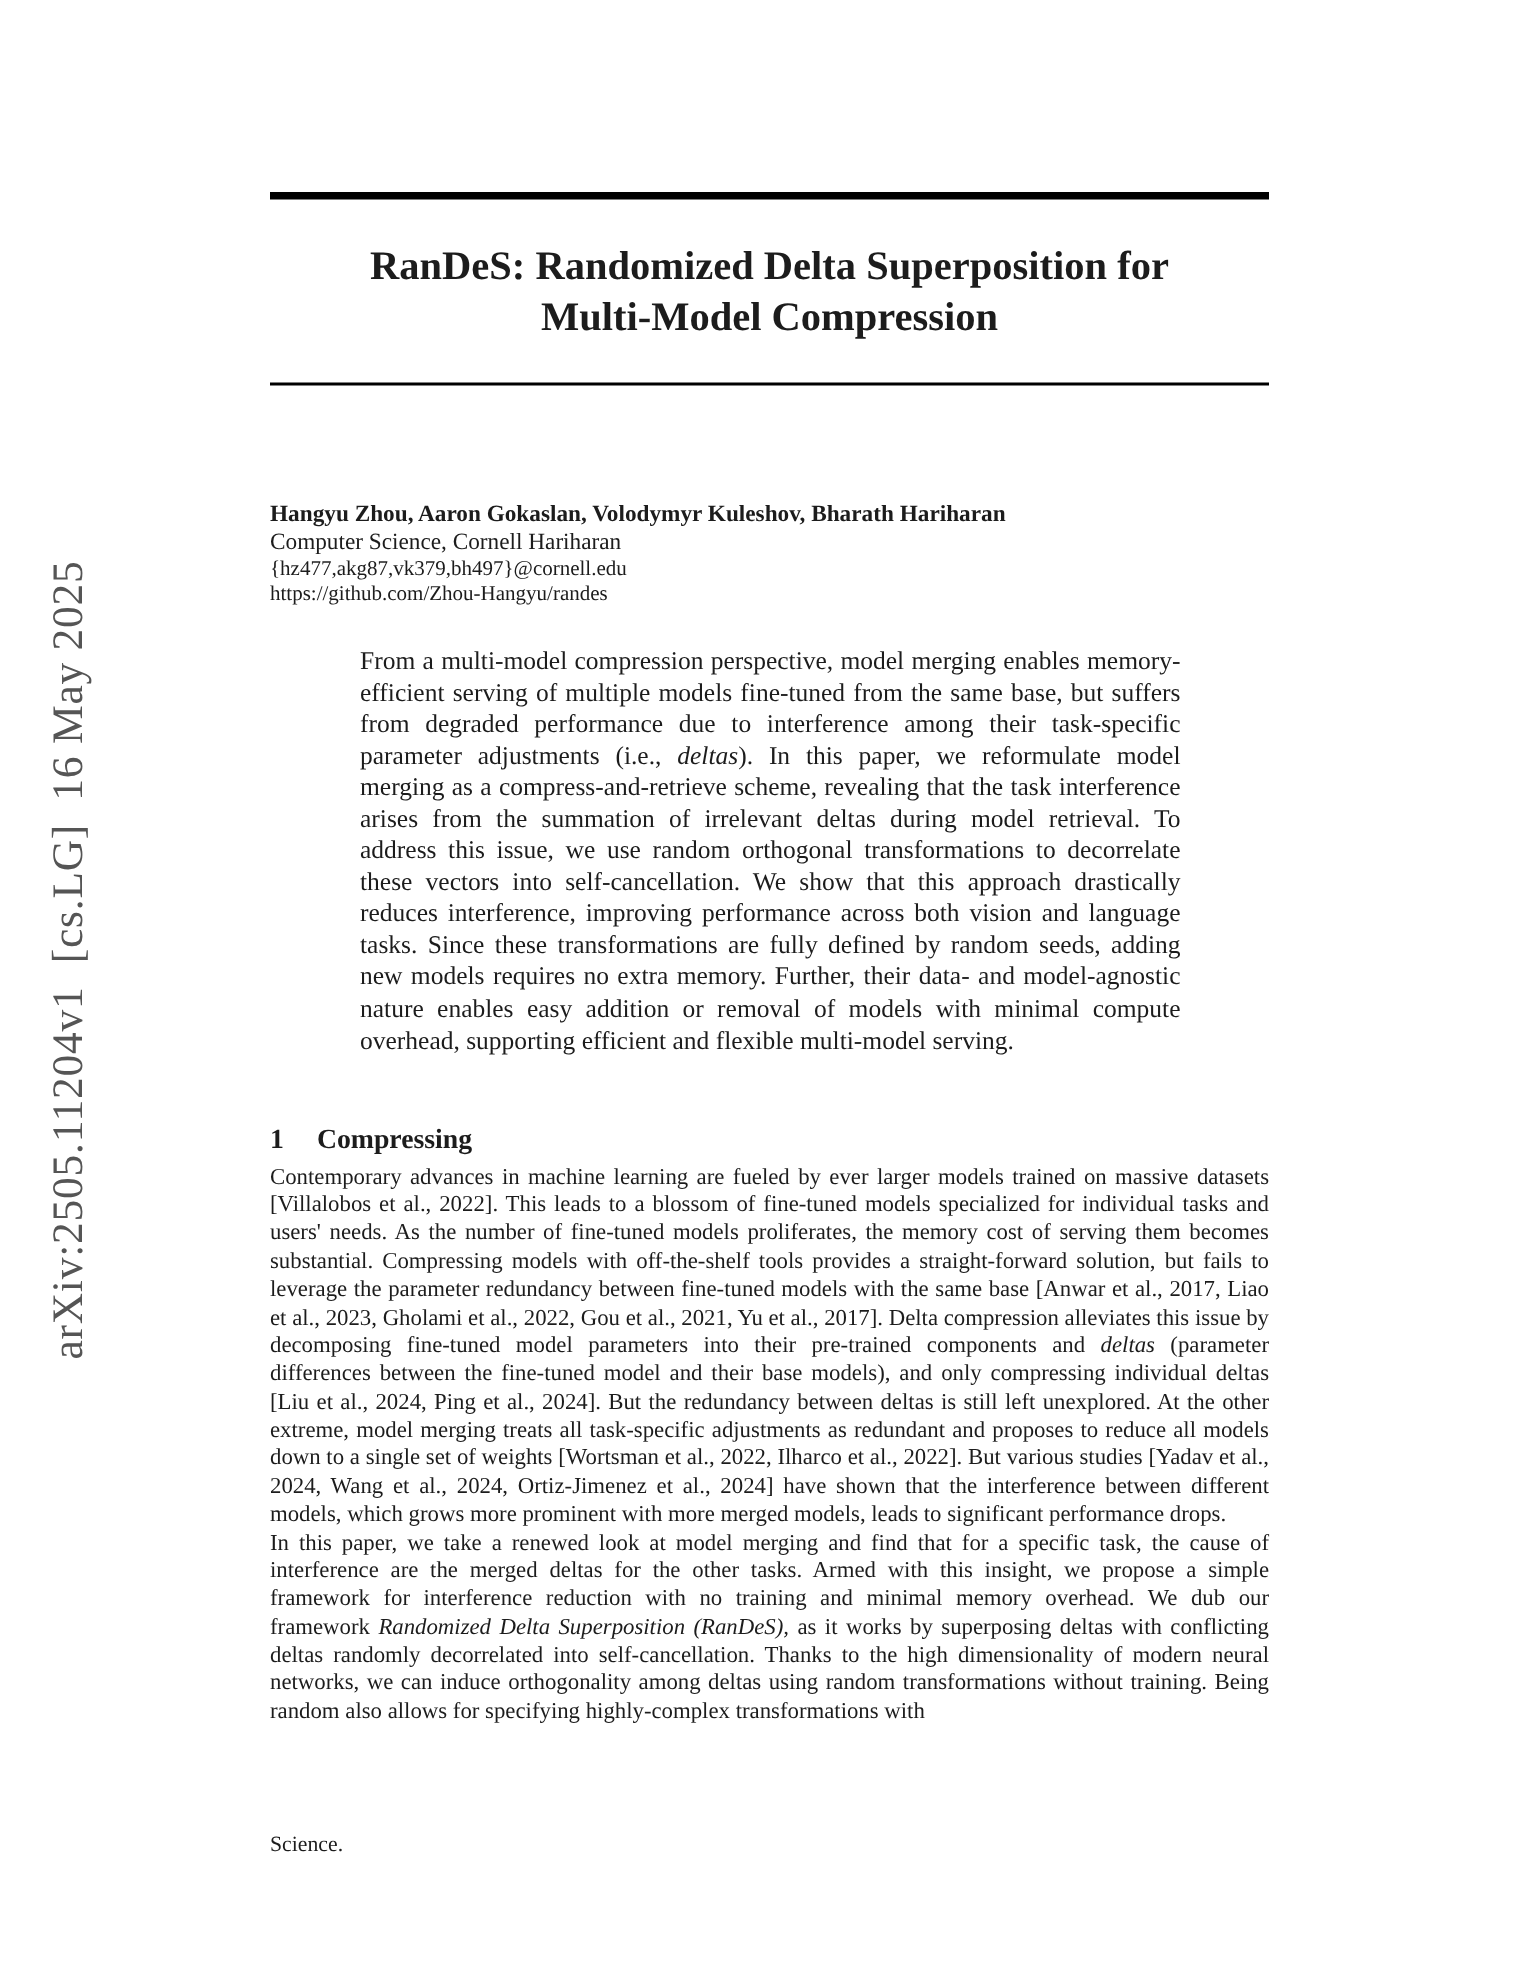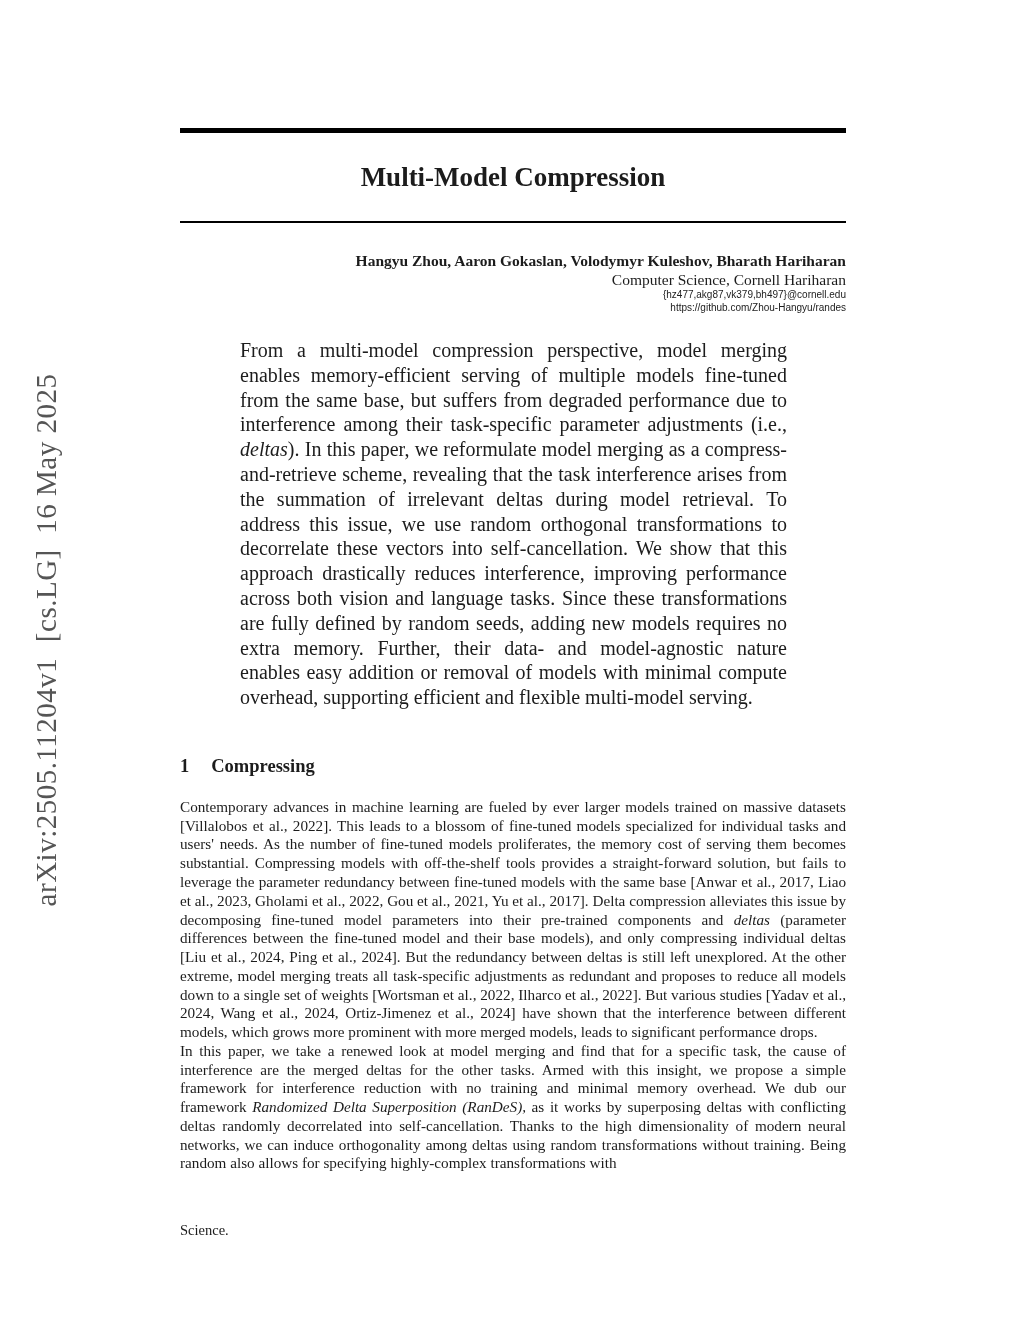--- a/index.html
+++ b/index.html
@@ -24,44 +24,44 @@
 
   .rule-thick { height: 5px; background: #000; margin-top: 128px; }
   .rule-thin  { height: 2px; background: #000; margin-top: 26px; }
 
   .paper-title {
     margin-top: 28px; text-align: center;
     font-weight: bold; font-size: 27px; line-height: 1.25;
   }
 
   .authors-block {
-    margin-top: 28px; text-align: right;
+    margin-top: 76px; text-align: left;
     font-size: 15.5px; line-height: 1.24;
   }
   .author-names { font-weight: bold; }
-  .mono { font-family: Liberation Sans, sans-serif; font-size: 10px; }
+  .mono { font-family: Liberation Serif, serif; font-size: 14px; }
 
   .abstract-heading {
     margin-top: 54px; text-align: center;
     font-weight: bold; font-size: 17.5px;
   }
   .abstract-body {
     margin: 24px 59px 0 60px;
     text-align: justify;
-    font-size: 20px; line-height: 1.24;
+    font-size: 17px; line-height: 1.24;
   }
 
   .section-heading {
     margin-top: 46px;
     font-size: 18.5px; font-weight: bold;
     display: flex; gap: 22px; align-items: baseline;
   }
 
   .para {
-    margin-top: 21px; text-align: justify;
+    margin-top: 5px; text-align: justify;
     font-size: 15.2px; line-height: 1.235;
   }
   .para + .para { margin-top: 0; }
 
   .it { font-style: italic; }
 
   .footer {
     position: absolute; left: 180px; top: 1222px;
     font-size: 14.5px;
   }
@@ -69,20 +69,21 @@
 </head>
 <body>
 
 <div class="arxiv-stamp">arXiv:2505.11204v1  [cs.LG]  16 May 2025</div>
 
 <div class="content">
 
   <div class="rule-thick"></div>
 
   <h1 class="paper-title">
+    <div>RanDeS: Randomized Delta Superposition for</div>
     <div>Multi-Model Compression</div>
   </h1>
 
   <div class="rule-thin"></div>
 
   <div class="authors-block">
     <div class="author-names">Hangyu Zhou, Aaron Gokaslan, Volodymyr Kuleshov, Bharath Hariharan</div>
     <div>Computer Science, Cornell Hariharan</div>
     <div class="mono">{hz477,akg87,vk379,bh497}@cornell.edu</div>
     <div class="mono">https://github.com/Zhou-Hangyu/randes</div>

